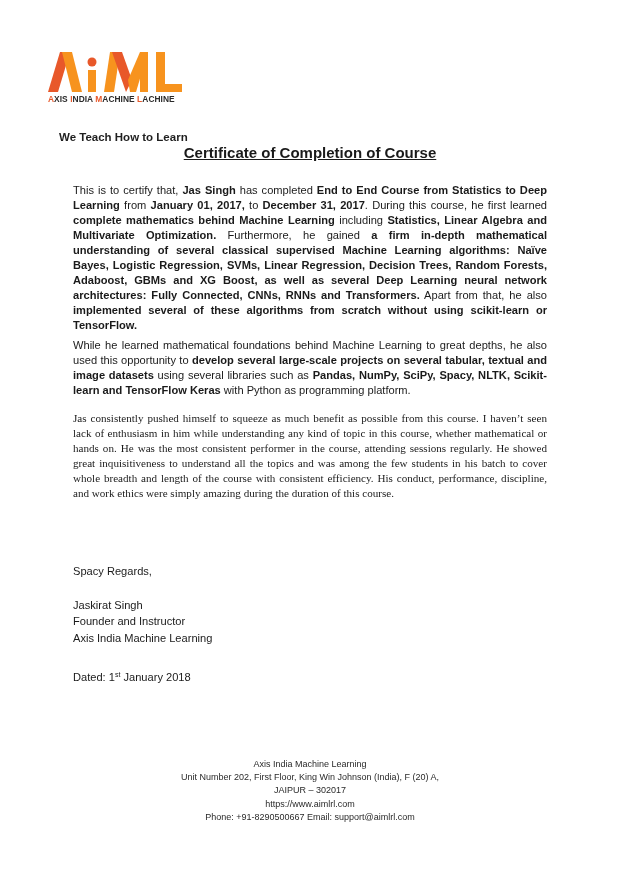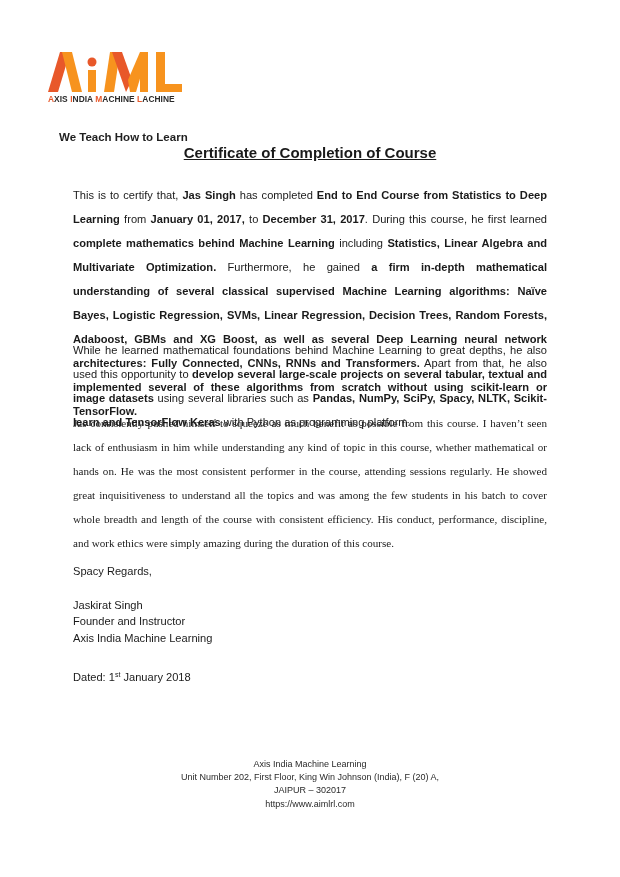--- a/index.html
+++ b/index.html
@@ -5,21 +5,21 @@
   html, body { margin: 0; padding: 0; background: #ffffff; }
   body { width: 620px; height: 877px; position: relative; overflow: hidden;
          font-family: "Liberation Sans", "DejaVu Sans", sans-serif; color: #1a1a1a; }
   .logo { position: absolute; left: 48px; top: 52px; width: 140px; }
   .logo-mark { display: block; width: 134px; height: 40px; }
   .logo-sub { font-size: 8.4px; font-weight: bold; letter-spacing: 0.05px; color: #2a2a2a; margin-top: 2px; white-space: nowrap; }
   .logo-sub .hl { color: #e8582a; }
   .tagline { position: absolute; left: 59px; top: 111px; font-size: 11.5px; font-weight: bold; color: #1f1f1f; white-space: nowrap; margin-top: 20px; }
   .title { position: absolute; left: 0; right: 0; top: 144px; text-align: center;
            font-size: 15px; font-weight: bold; text-decoration: underline; }
-  .body { position: absolute; left: 73px; width: 474px; font-size: 11.1px; line-height: 24px; text-align: justify; }
+  .body { position: absolute; left: 73px; width: 474px; font-size: 11.1px; line-height: 15px; text-align: justify; }
   .body b { font-weight: bold; }
   .p1 { top: 183px; }
   .p2 { top: 338px; }
   .p3 { top: 411px; font-family: Liberation Serif, serif; }
   .sig { position: absolute; left: 73px; font-size: 11.1px; line-height: 16.4px; }
   .regards { top: 563px; }
   .signer { top: 597px; }
   .dated { top: 667px; }
   .dated sup { font-size: 7px; vertical-align: 4px; }
   .footer { position: absolute; left: 0; right: 0; top: 758px; text-align: center; font-size: 9px; line-height: 13.2px; color: #2a2a2a; }
@@ -60,13 +60,14 @@
   <div>Founder and Instructor</div>
   <div>Axis India Machine Learning</div>
 </div>
 <div class="sig dated"><span>Dated: 1</span><sup>st</sup><span> January 2018</span></div>
 
 <div class="footer">
   <div>Axis India Machine Learning</div>
   <div>Unit Number 202, First Floor, King Win Johnson (India), F (20) A,</div>
   <div>JAIPUR – 302017</div>
   <div>https://www.aimlrl.com</div>
+  <div>Phone: +91-8290500667 Email: support@aimlrl.com</div>
 </div>
 
 </body></html>

